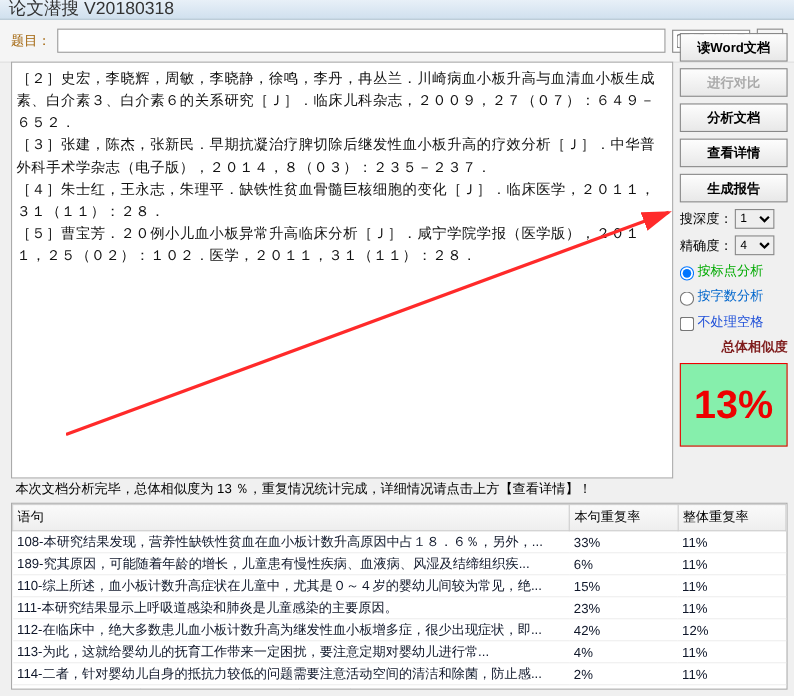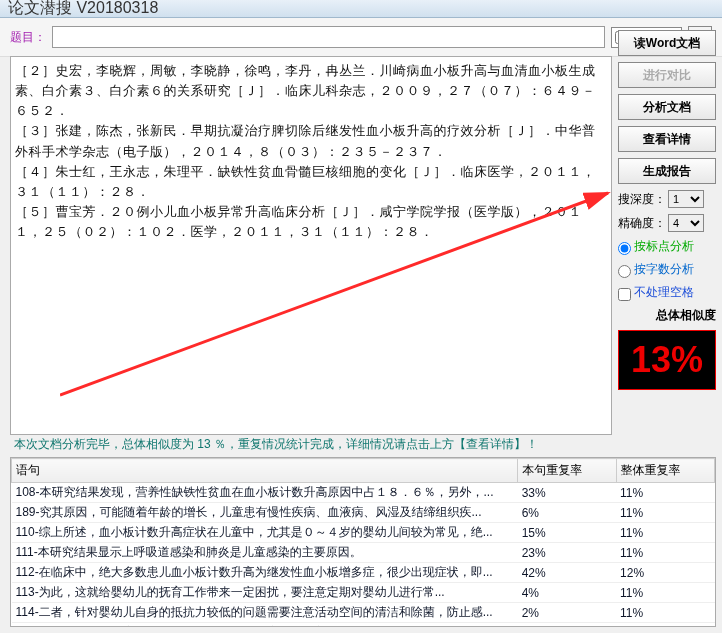--- a/index.html
+++ b/index.html
@@ -23,21 +23,21 @@
       font-size: 16px;
     }
     .topbar {
       display: flex;
       align-items: center;
       gap: 6px;
       padding: 8px 10px;
       background: #f5f5f5;
       border-bottom: 1px solid #ddd;
     }
-    .topbar-label { color: #a21caf; }
+    .topbar-label { color: #a16207; }
     .topic-input {
       flex: 1;
       height: 22px;
       border: 1px solid #999;
       padding: 0 4px;
     }
     .manual-wrap {
       display: inline-flex;
       align-items: center;
       gap: 2px;
@@ -82,37 +82,37 @@
       border: 1px solid #888;
       background: linear-gradient(#fdfdfd,#e8e8e8);
       font-size: 12px;
       cursor: pointer;
       font-weight: bold;
     }
     .r-btn.disabled { color: #aaa; }
     .opt-row { display: flex; align-items: center; gap: 2px; font-size: 12px; }
     .sel { width: 36px; height: 18px; border: 1px solid #888; font-size: 11px; }
     .radio-opt, .check-opt { display: flex; align-items: flex-end; gap: 3px; font-size: 12px; }
-    .sim-label { color: #000000; font-weight: bold; text-align: right; }
+    .sim-label { color: #7f1d1d; font-weight: bold; text-align: right; }
     .sim-box {
       border: 1px solid #e00;
-      background: #000000;
+      background: #86efac;
       text-align: left;
-      height: 60px;
+      height: 76px;
       display: flex;
       align-items: center;
       justify-content: center;
     }
     .sim-val { color: #e00; font-size: 36px; font-weight: bold; }
     .status-line {
       position: absolute;
       left: 14px;
       right: 112px;
       bottom: 180px;
-      color: #0f766e;
+      color: #000000;
       font-size: 12px;
     }
     .table-wrap {
       position: absolute;
       left: 10px;
       right: 6px;
       bottom: 6px;
       height: 170px;
       background: #fff;
       border: 1px solid #aaa;

